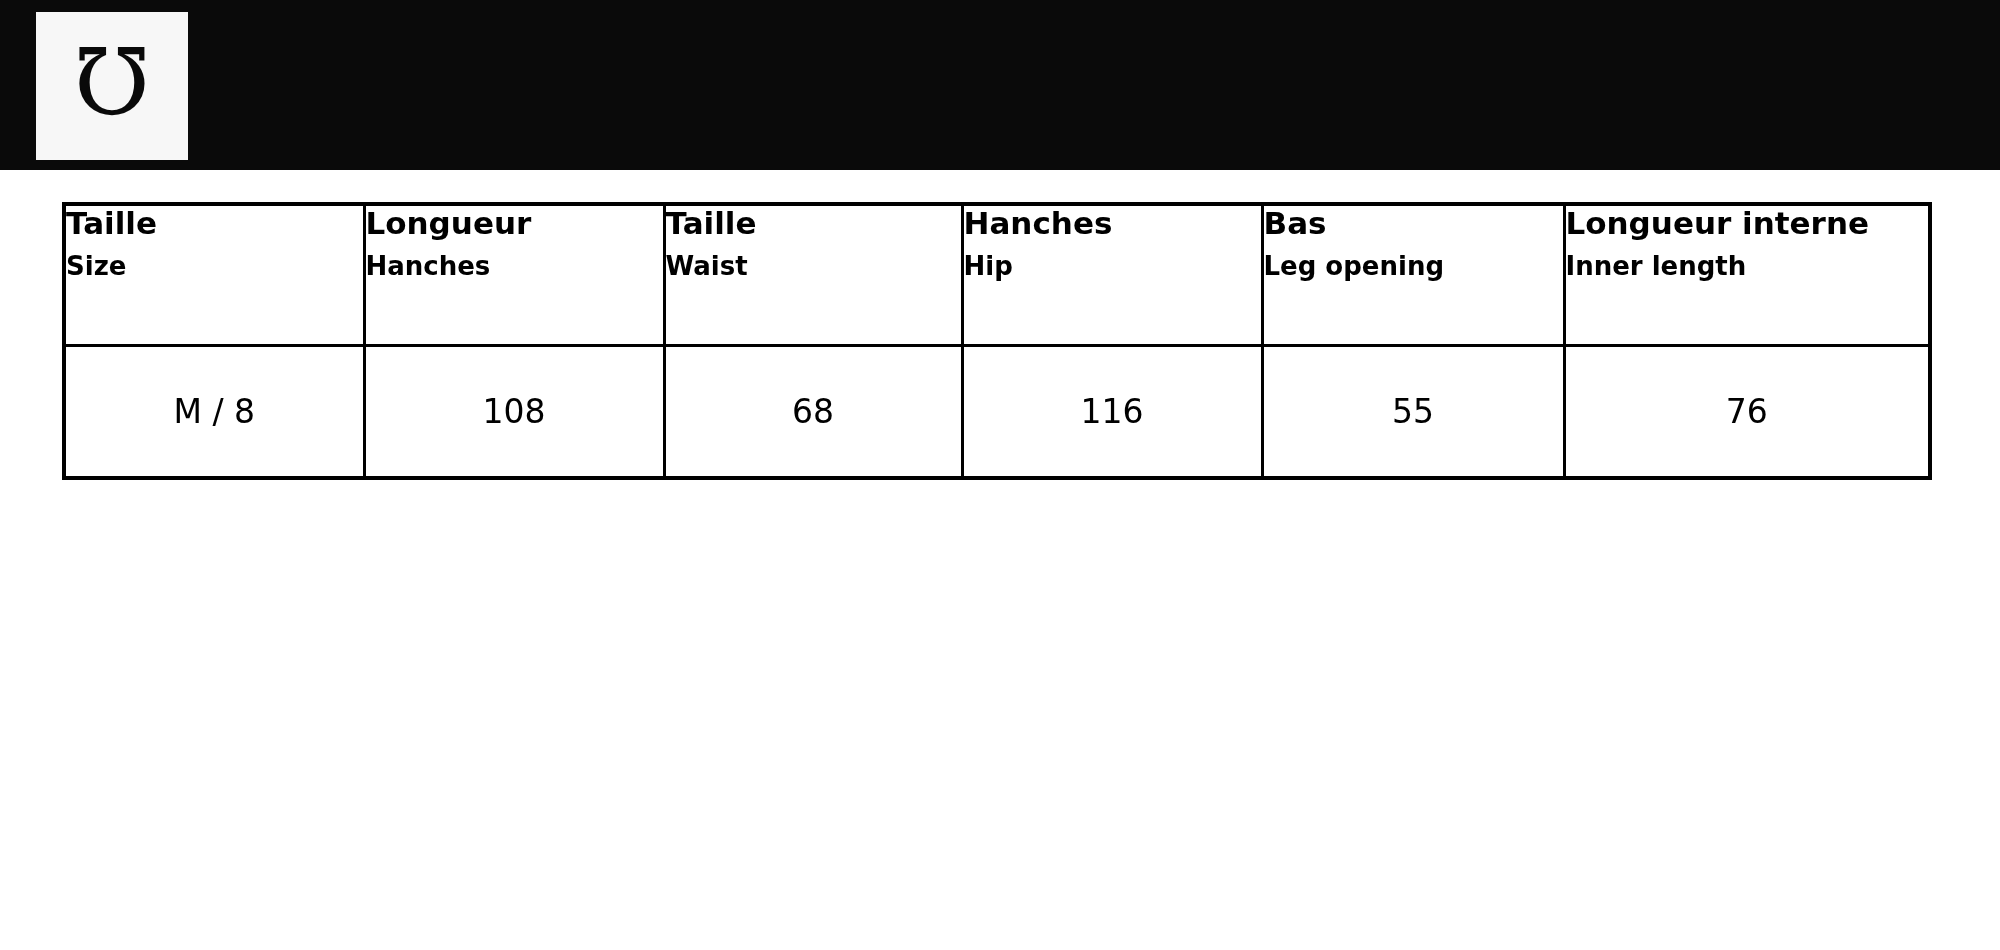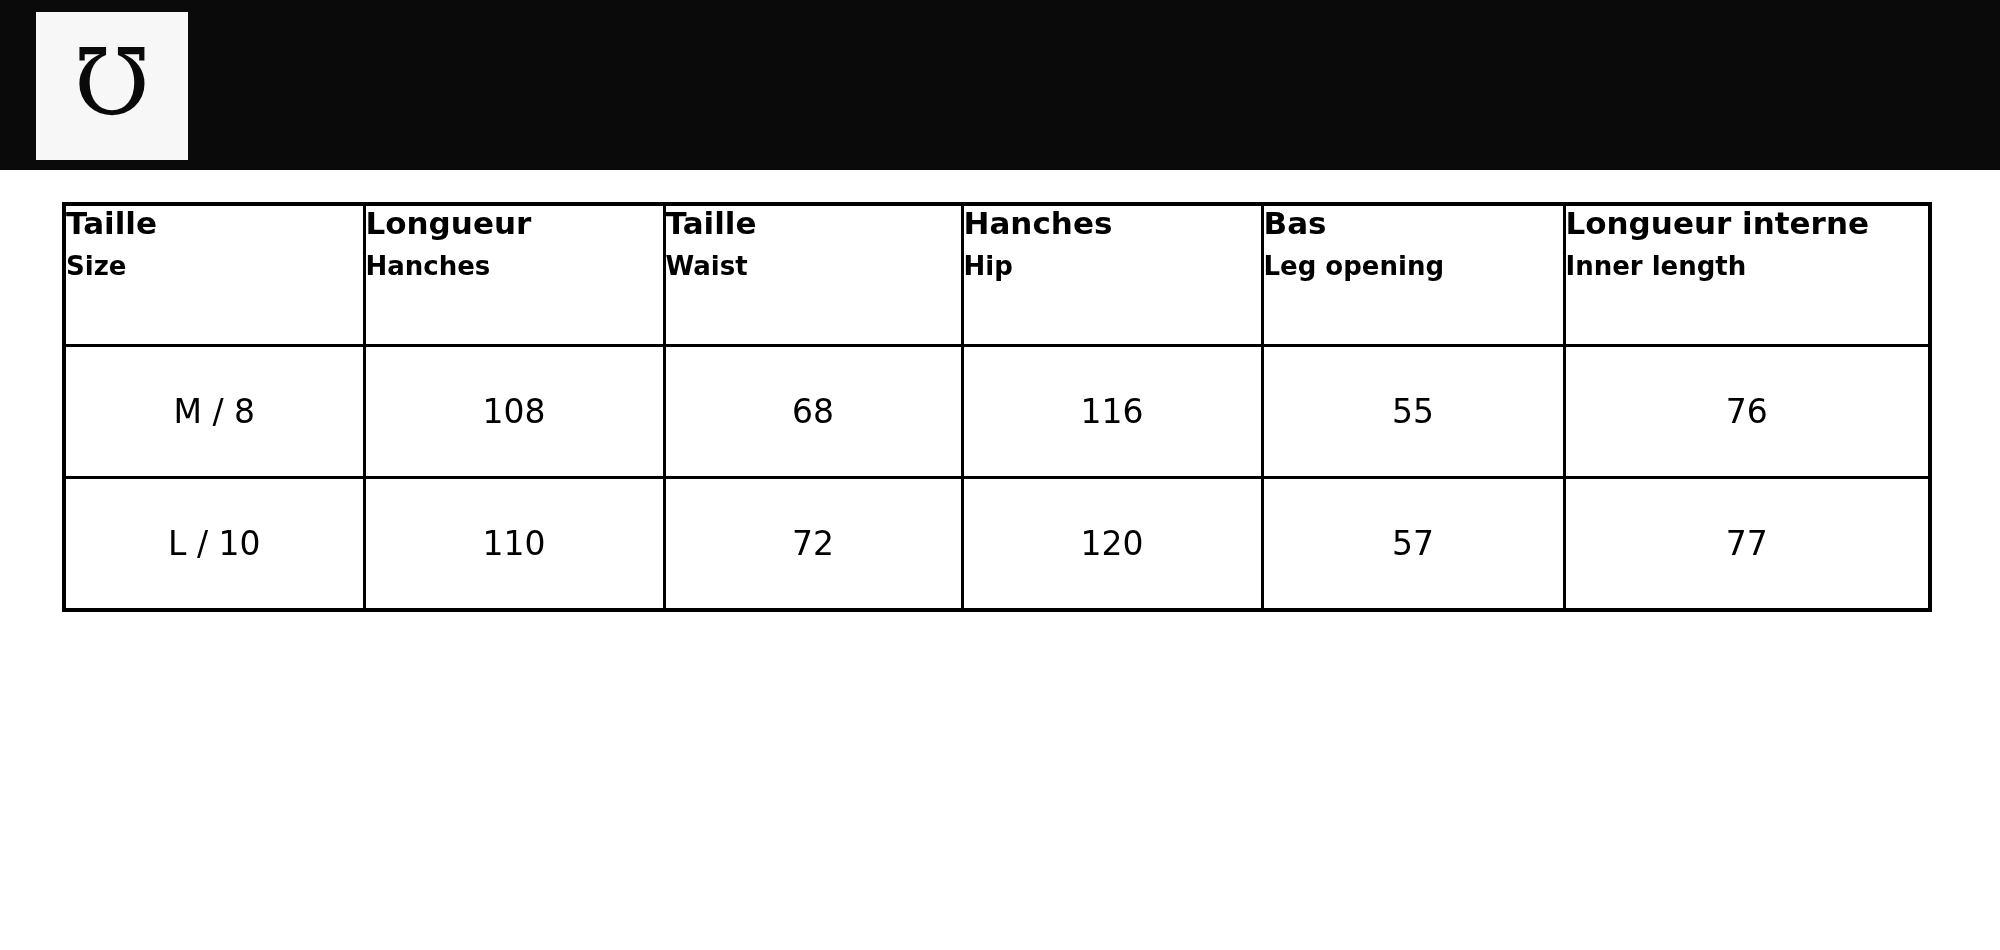--- a/index.html
+++ b/index.html
@@ -157,23 +157,15 @@
     </thead>
     <tbody>
       <tr>
         <td>M / 8</td>
         <td>108</td>
         <td>68</td>
         <td>116</td>
         <td>55</td>
         <td>76</td>
       </tr>
-      <tr>
-        <td>L / 10</td>
-        <td>110</td>
-        <td>72</td>
-        <td>120</td>
-        <td>57</td>
-        <td>77</td>
-      </tr>
     </tbody>
   </table>
 </div>
 
 </body></html>

